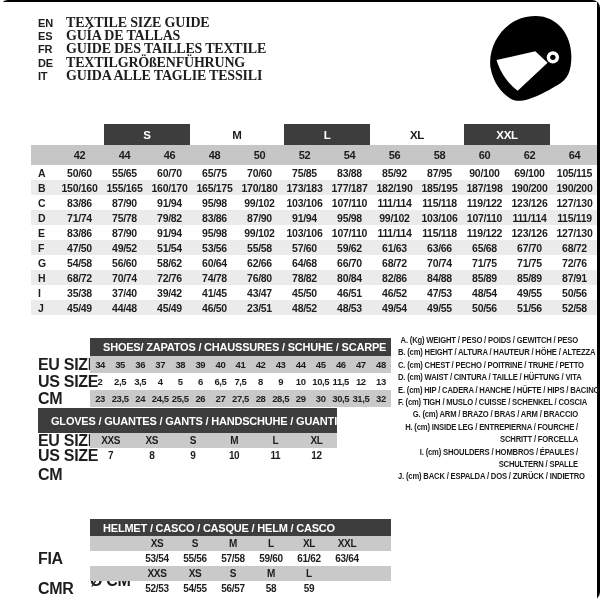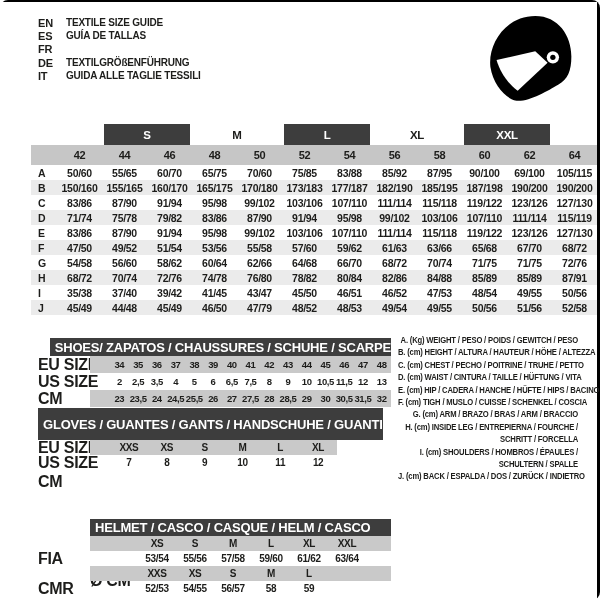--- a/index.html
+++ b/index.html
@@ -8,21 +8,21 @@
   .abs{position:absolute;}
 
   
   #top-border{left:0;top:0;width:600px;height:2px;background:#000;}
   #right-border{right:0;top:0;width:3px;height:600px;background:#000;}
 
   
   #languages{left:38px;top:16px;}
   .lang-row{display:flex;height:13.3px;align-items:center;}
   .lang-code{width:28px;font-size:11px;letter-spacing:-0.2px;}
-  .lang-text{font-size:10px;letter-spacing:-0.2px;white-space:nowrap;}
+  .lang-text{font-size:14px;letter-spacing:-0.2px;white-space:nowrap;font-family:Liberation Serif, serif;}
 
   
   #helmet-icon{left:486px;top:12px;width:88px;height:96px;}
 
   
   #main-table{left:31px;top:124px;width:566px;font-size:10.5px;letter-spacing:-0.3px;}
   .mt-row{display:flex;align-items:center;}
   .group-row{height:21px;}
   .sizes-row{height:20px;background:#c6c6c6;font-size:11px;}
   .data-row{height:15px;}
@@ -33,31 +33,31 @@
   .mt-gend{width:45px;}
   .mt-group{width:90px;height:21px;display:flex;align-items:center;justify-content:center;
             font-size:11.5px;box-sizing:border-box;}
   .mt-group.boxed{width:86px;margin:0 2px;background:#3d3d3d;color:#fff;}
 
   
   .st-row{display:flex;align-items:center;}
   .st-label{width:59px;padding-left:7px;box-sizing:border-box;font-size:16px;letter-spacing:-0.3px;white-space:nowrap;}
   .bar-row{height:18px;}
   .bar{flex:1;height:100%;background:#3d3d3d;color:#fff;display:flex;align-items:center;
-       padding-left:5px;font-size:13px;letter-spacing:-0.2px;white-space:nowrap;}
-  .st-vals{flex:1;display:flex;height:100%;align-items:center;padding-left:20px;}
+       padding-left:13px;font-size:11px;letter-spacing:-0.2px;white-space:nowrap;}
+  .st-vals{flex:1;display:flex;height:100%;align-items:center;}
   .st-vals.gray{background:#c9c9c9;}
   .st-cell{flex:1;text-align:center;font-size:9.5px;letter-spacing:-0.4px;white-space:nowrap;}
 
   #shoes{left:31px;top:338px;width:360px;}
   #shoes .st-row{height:17px;}
   #shoes .bar-row{height:18px;}
 
   #gloves{left:31px;top:408px;width:306px;}
-  #gloves .bar-row{height:32px;}
+  #gloves .bar-row{height:25px;}
   #gloves .sizes-r{height:15px;}
   #gloves .us-r{height:15px;}
   #gloves .cm-r{height:17px;margin-top:3px;}
   #gloves .st-cell{font-size:10px;}
 
   #helmet-table{left:31px;top:475px;width:360px;}
   #helmet-table .bar-row{height:17px;margin-top:44px;}
   .hm-row{display:flex;align-items:center;height:15px;}
   .hm-row.gap{margin-top:4px;}
   .hm-vals{flex:1;display:flex;height:100%;align-items:center;}
@@ -82,20 +82,21 @@
       <div class="lang-row">
         <div class="lang-code">EN</div>
         <div class="lang-text">TEXTILE SIZE GUIDE</div>
       </div>
       <div class="lang-row">
         <div class="lang-code">ES</div>
         <div class="lang-text">GUÍA DE TALLAS</div>
       </div>
       <div class="lang-row">
         <div class="lang-code">FR</div>
+        <div class="lang-text">GUIDE DES TAILLES TEXTILE</div>
       </div>
       <div class="lang-row">
         <div class="lang-code">DE</div>
         <div class="lang-text">TEXTILGRÖßENFÜHRUNG</div>
       </div>
       <div class="lang-row">
         <div class="lang-code">IT</div>
         <div class="lang-text">GUIDA ALLE TAGLIE TESSILI</div>
       </div>
     </div>
@@ -269,21 +270,21 @@
           <div class="mt-cell">48/54</div>
           <div class="mt-cell">49/55</div>
           <div class="mt-cell">50/56</div>
         </div>
         <div class="mt-row data-row stripe">
           <div class="mt-letter">J</div>
           <div class="mt-cell">45/49</div>
           <div class="mt-cell">44/48</div>
           <div class="mt-cell">45/49</div>
           <div class="mt-cell">46/50</div>
-          <div class="mt-cell">47/79</div>
+          <div class="mt-cell">23/51</div>
           <div class="mt-cell">48/52</div>
           <div class="mt-cell">48/53</div>
           <div class="mt-cell">49/54</div>
           <div class="mt-cell">49/55</div>
           <div class="mt-cell">50/56</div>
           <div class="mt-cell">51/56</div>
           <div class="mt-cell">52/58</div>
         </div>
       </div>
   </div>

